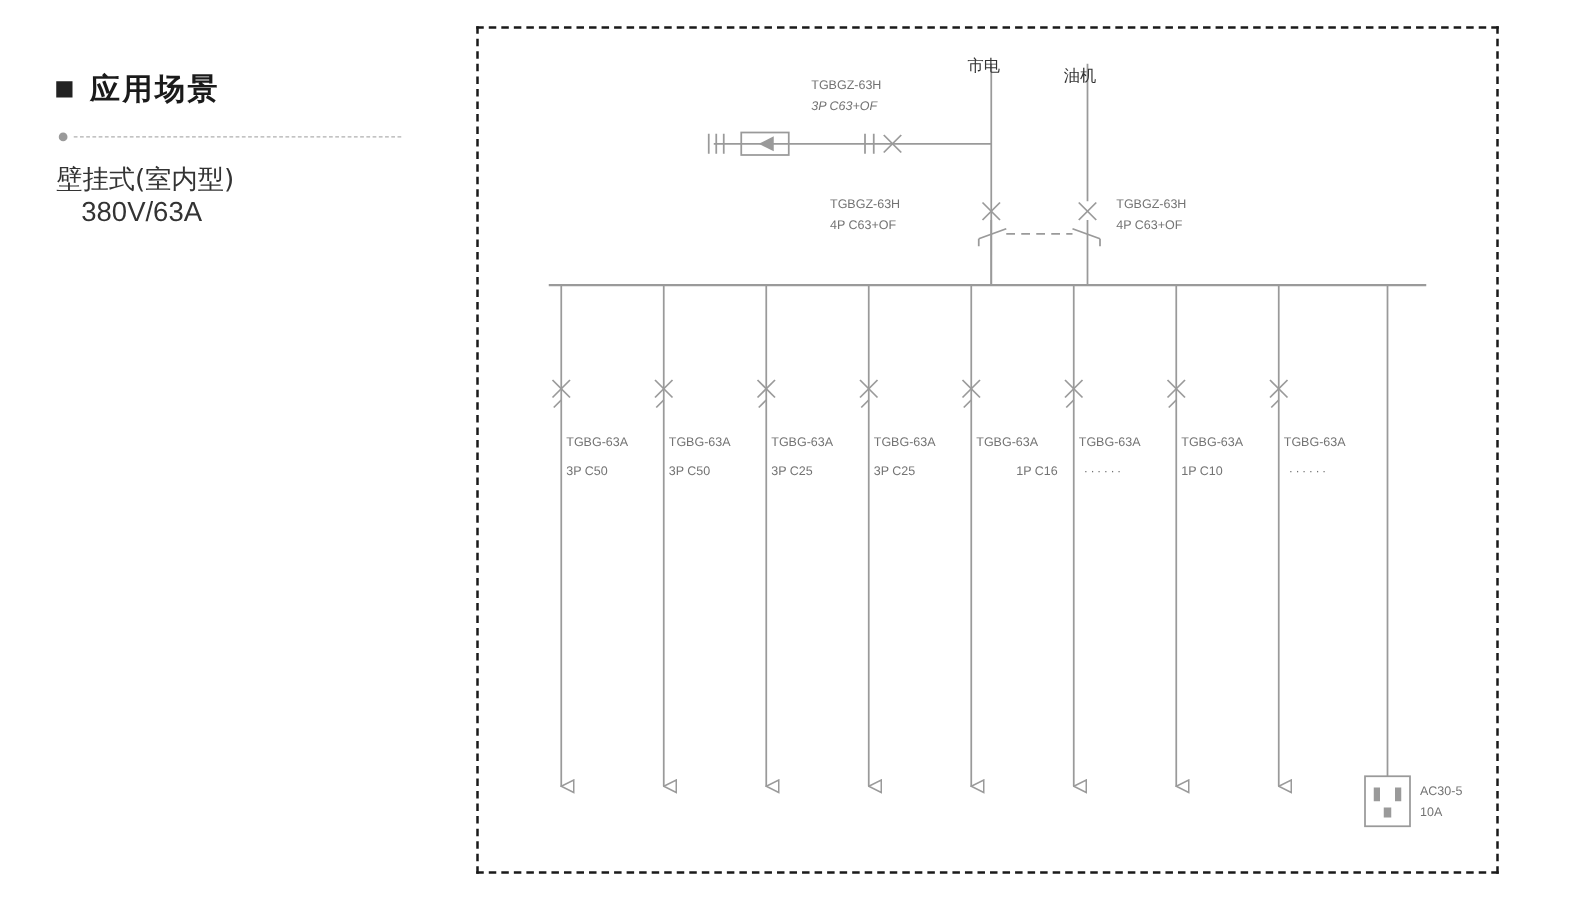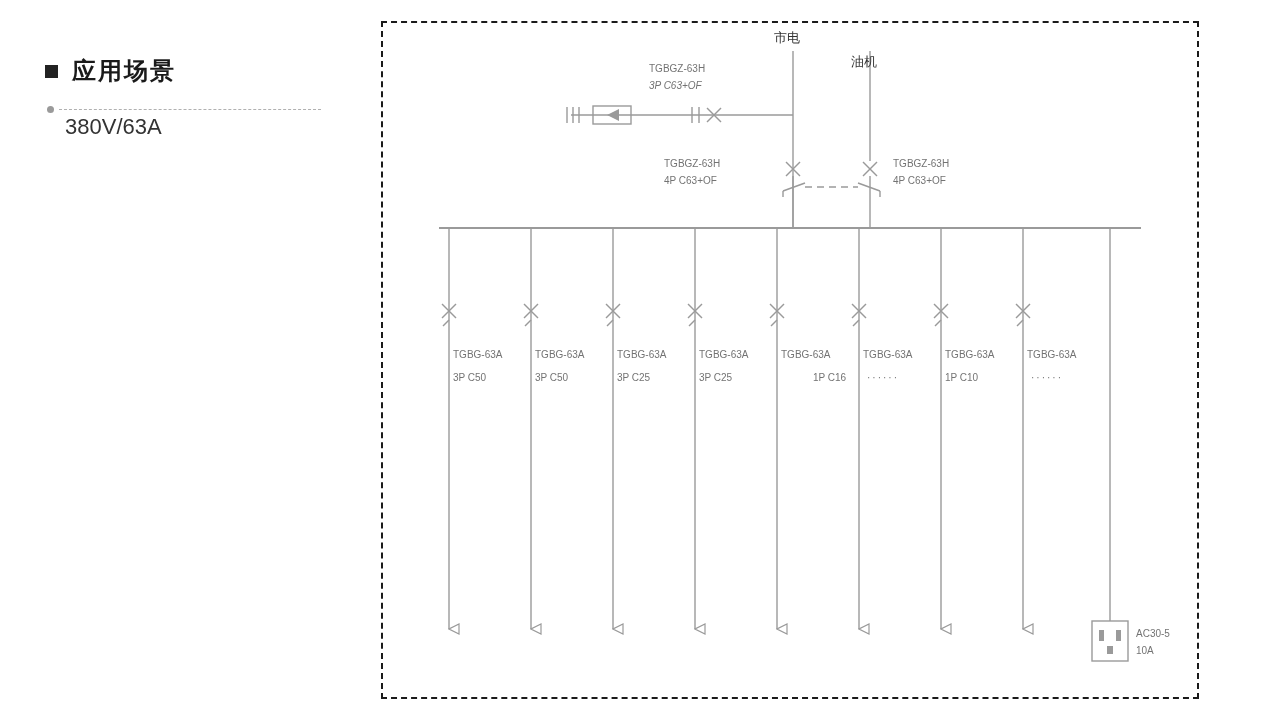--- a/index.html
+++ b/index.html
@@ -130,20 +130,21 @@
 
   <div class="left-panel">
     <div class="title-row">
       <span class="title-bullet"></span>
       <span class="title-text">应用场景</span>
     </div>
     <div class="divider-row">
       <span class="divider-dot"></span>
       <span class="divider-line"></span>
     </div>
+    <div class="subtitle">壁挂式(室内型)</div>
     <div class="spec">380V/63A</div>
   </div>
 
   <div class="diagram-frame"></div>
 
   <div class="diagram-inner">
 
     <svg class="svg-layer" width="818" height="678" viewBox="0 0 818 678">
       <defs>
         <marker id="arrowdown" markerWidth="12" markerHeight="12" refX="6" refY="11" orient="auto" markerUnits="userSpaceOnUse">
@@ -231,21 +232,21 @@
 
         <line x1="729" y1="207" x2="729" y2="600"></line>
 
         <rect x="711" y="600" width="36" height="40"></rect>
         <rect x="718" y="609" width="5" height="11" fill="#9a9a9a" stroke="none"></rect>
         <rect x="735" y="609" width="5" height="11" fill="#9a9a9a" stroke="none"></rect>
         <rect x="726" y="625" width="6" height="8" fill="#9a9a9a" stroke="none"></rect>
       </g>
     </svg>
 
-    <div class="lbl lbl-cn lbl-center" style="left:393px; top:8px;">市电</div>
+    <div class="lbl lbl-cn lbl-center" style="left:393px; top:24px;">市电</div>
     <div class="lbl lbl-cn lbl-center" style="left:470px; top:32px;">油机</div>
 
     <div class="lbl" style="left:268px; top:39px;">TGBGZ-63H</div>
     <div class="lbl" style="left:268px; top:56px;font-style:italic;">3P C63+OF</div>
 
     <div class="lbl" style="left:283px; top:134px;">TGBGZ-63H</div>
     <div class="lbl" style="left:283px; top:151px;">4P C63+OF</div>
 
     <div class="lbl" style="left:512px; top:134px;">TGBGZ-63H</div>
     <div class="lbl" style="left:512px; top:151px;">4P C63+OF</div>

